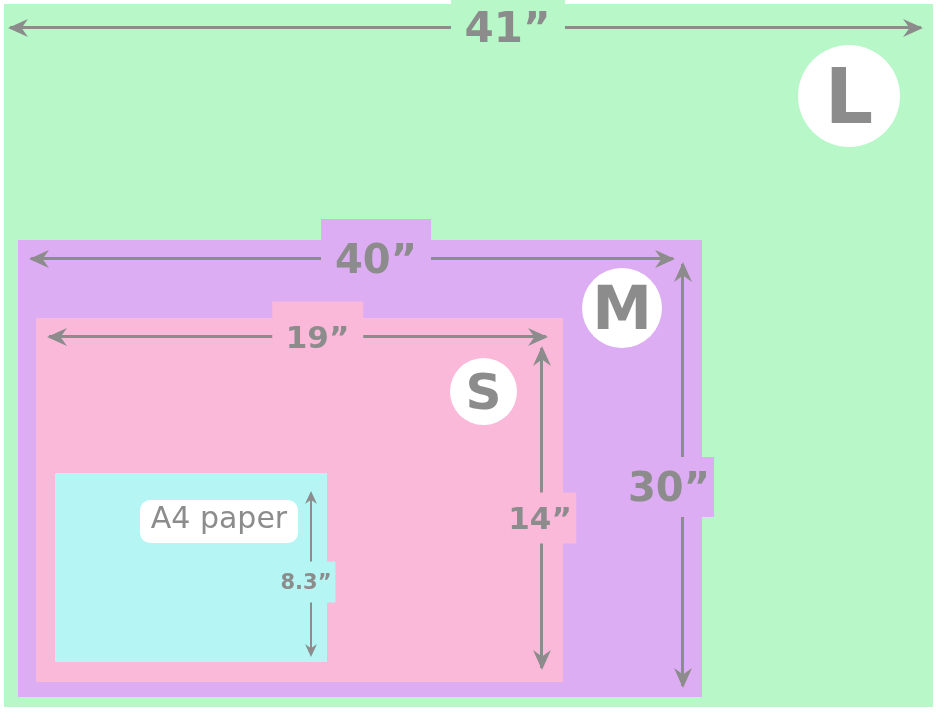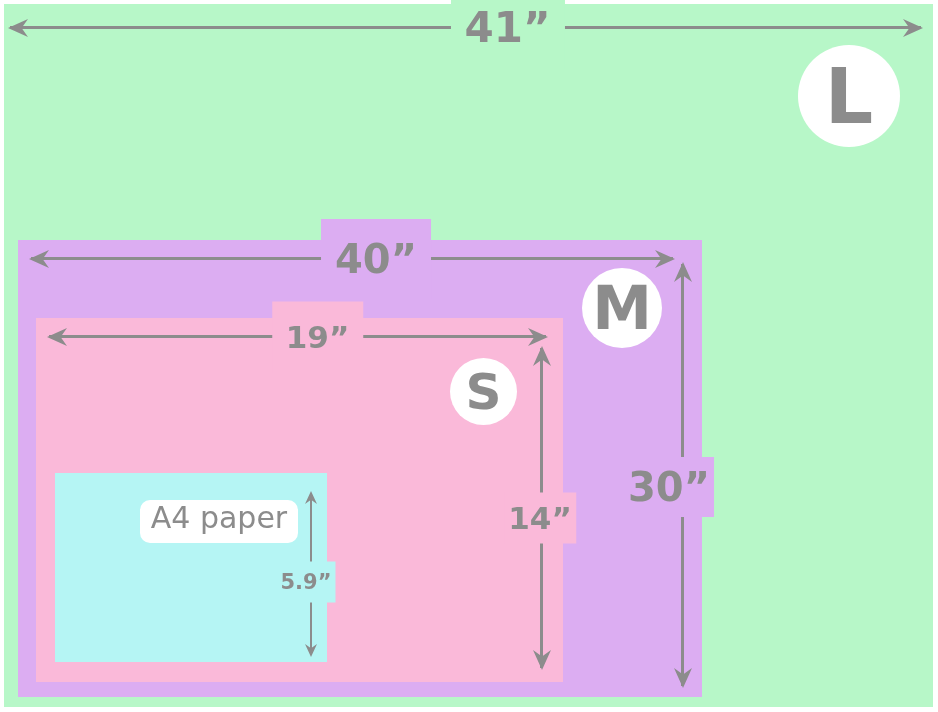--- a/index.html
+++ b/index.html
@@ -106,21 +106,21 @@
     <div class="ah ah-u"></div>
     <div class="ah ah-d"></div>
     <div class="dim-label" style="top: 172px; font-size: 31px; background-color: rgb(250, 185, 217);">14”</div>
   </div>
 
 
   <div class="dim dim-v thin" style="left:301px;top:491px;width:20px;height:166px;--loff:-5px;">
     <div class="line"></div>
     <div class="ah ah-u"></div>
     <div class="ah ah-d"></div>
-    <div class="dim-label" style="top: 91px; font-size: 21px; background-color: rgb(181, 245, 244);">5.9”</div>
+    <div class="dim-label" style="top: 91px; font-size: 21px; background-color: rgb(181, 245, 244);">8.3”</div>
   </div>
 
   <div class="badge" style="left:798px;top:45px;width:102px;height:102px;font-size:76px;">
     <span>L</span>
   </div>
   <div class="badge" style="left:582px;top:268px;width:80px;height:80px;font-size:60px;">
     <span>M</span>
   </div>
   <div class="badge" style="left:450px;top:358px;width:67px;height:67px;font-size:50px;">
     <span>S</span>

